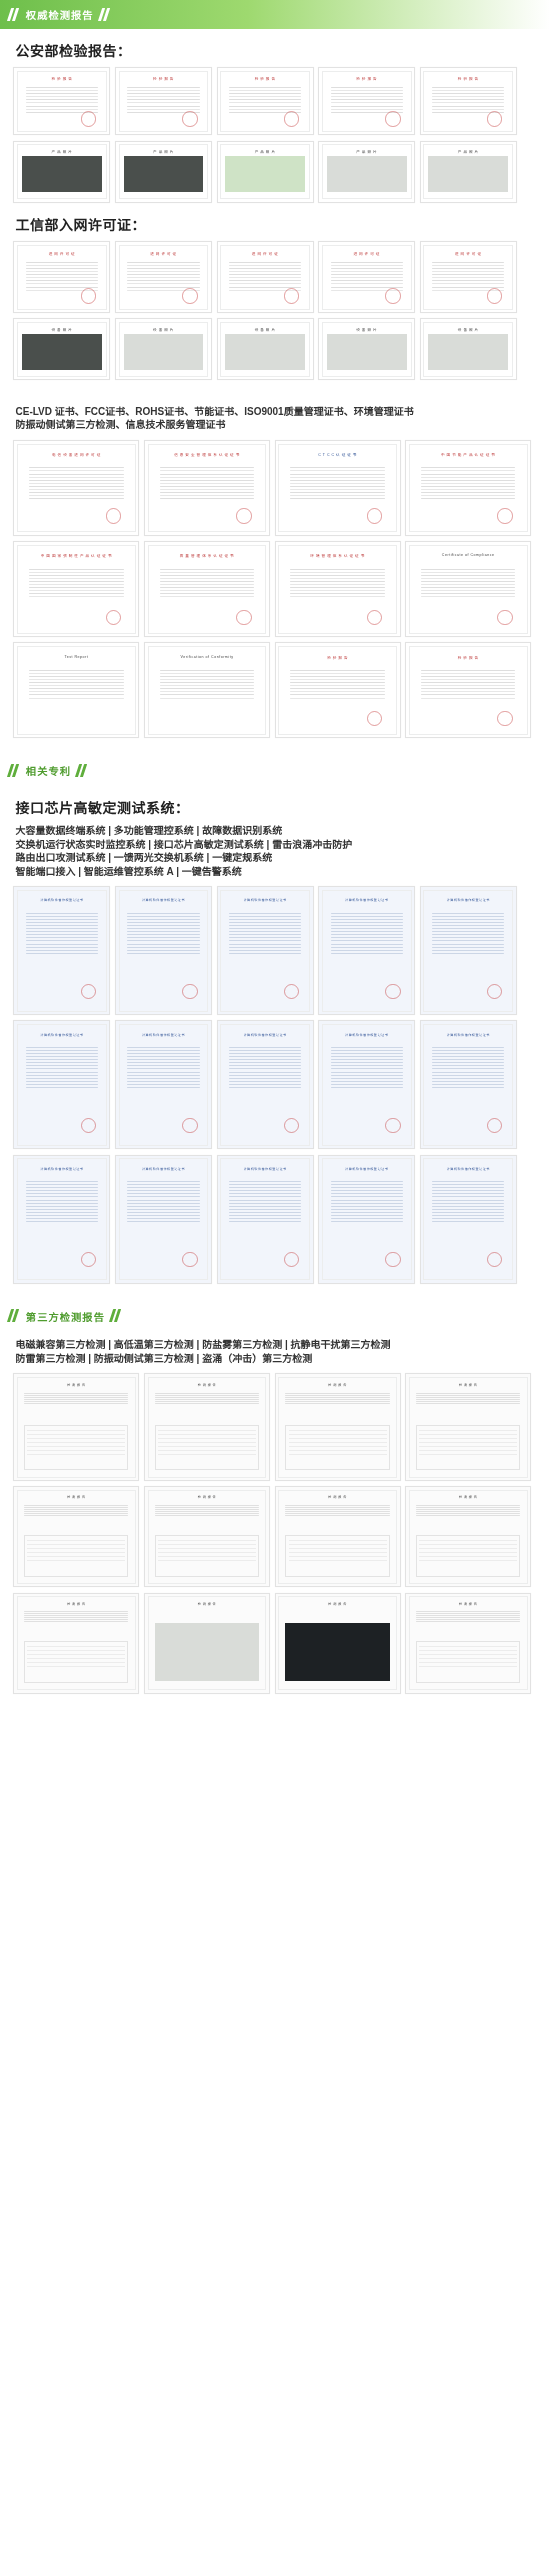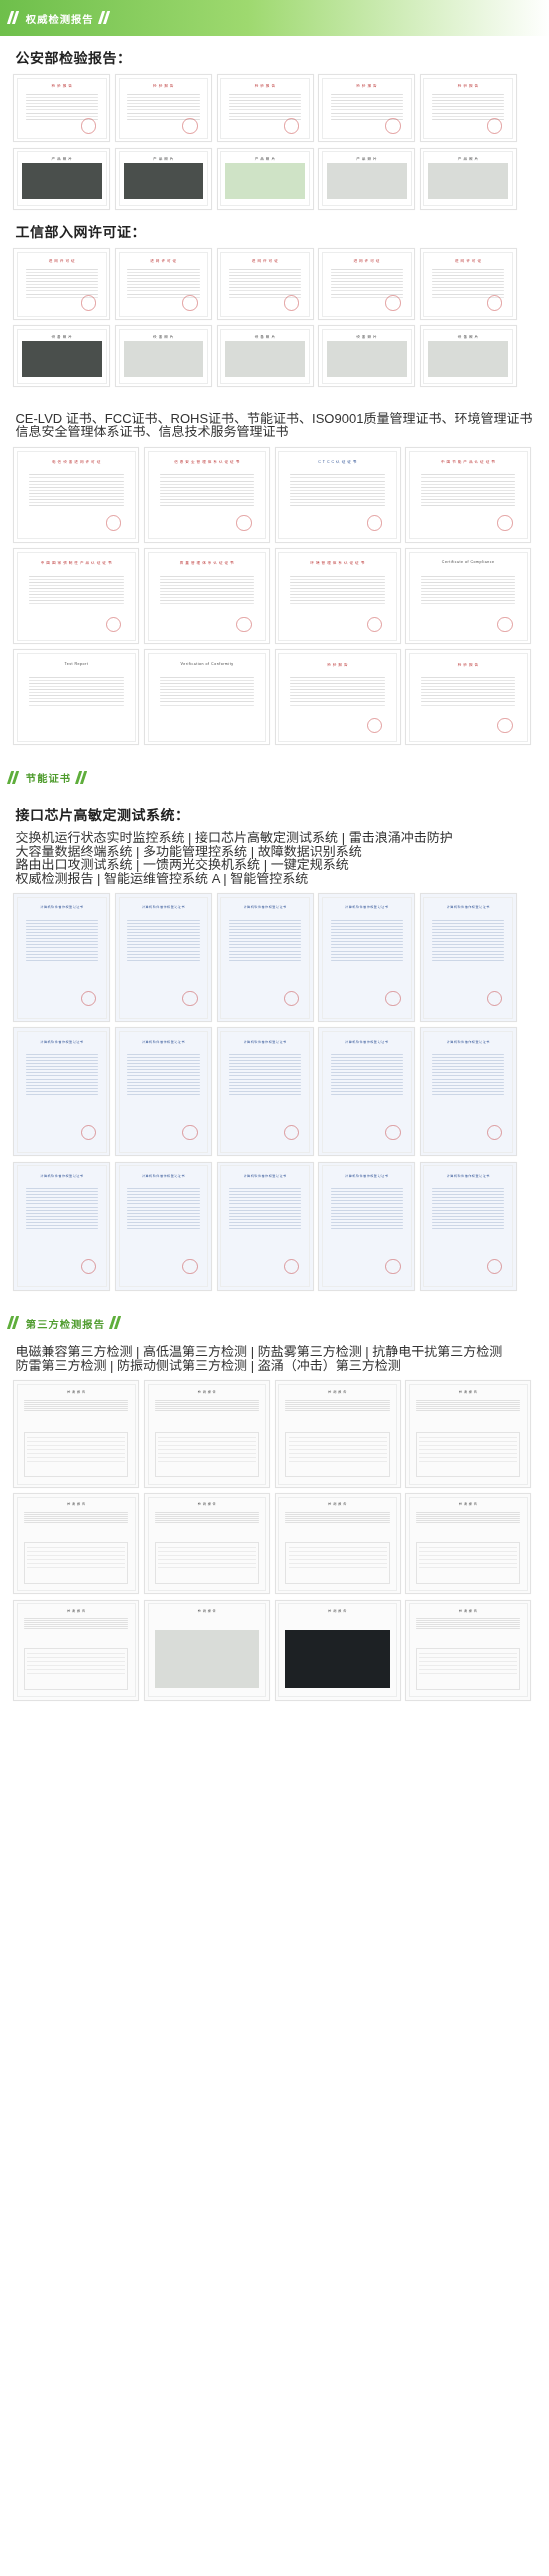--- a/index.html
+++ b/index.html
@@ -7,21 +7,21 @@
     width:550px;
     background:#ffffff;
     font-family:"Liberation Sans","DejaVu Sans",sans-serif;
     color:#222;
     -webkit-font-smoothing:antialiased;
   }
   .page{width:550px;margin:0 auto;position:relative;}
 
   
   .sec-banner{
-    height:36px;
+    height:29px;
     background:linear-gradient(90deg,#6ebf4b 0%, #9ed96f 45%, #d9f0c6 78%, #ffffff 100%);
     display:flex;align-items:center;
     padding-left:9.3px;
     box-sizing:border-box;
   }
   .sec-banner.white{
     background:linear-gradient(90deg,#ffffff 0%,#ffffff 100%);
     height:30px;padding-left:9.3px;
   }
   .slashes{display:inline-flex;margin-right:6.2px;}
@@ -36,21 +36,21 @@
   .sec-title.green{color:#4f9c2e;}
   .slashes.trail{margin-left:6.2px;margin-right:0;}
 
   
   .body-wrap{padding:0 13.4px 0 13.4px;box-sizing:border-box;}
   .sub-head{
     font-size:14px;font-weight:bold;color:#222;
     margin:11.3px 0 7.2px 2.1px;letter-spacing:0.5px;
   }
   .desc{
-    font-size:13px;line-height:13.4px;color:#333;margin:7.2px 2.1px 8.2px 2.1px;
+    font-size:10px;line-height:13.4px;color:#333;margin:7.2px 2.1px 8.2px 2.1px;font-weight:bold;
   }
   .desc .line{display:block;}
 
   
   .grid{display:flex;flex-wrap:wrap;gap:4.6px;justify-content:flex-start;}
   .cert{
     background:#ffffff;
     border:0.5px solid #e2e2e2;
     box-sizing:border-box;
     position:relative;
@@ -354,21 +354,21 @@
         </div>
     </div>
   </div>
 
   <div class="big-gap"></div>
 
 
   <div class="body-wrap">
     <div class="desc">
       <span class="line">CE-LVD 证书、FCC证书、ROHS证书、节能证书、ISO9001质量管理证书、环境管理证书</span>
-      <span class="line">信息安全管理体系证书、信息技术服务管理证书</span>
+      <span class="line">防振动侧试第三方检测、信息技术服务管理证书</span>
     </div>
 
     <div class="grid g-ind">
       <div class="cert">
           <div class="inner"></div>
         <div class="ttl">电 信 设 备 进 网 许 可 证</div>
         <div class="lines">
             <span></span>
             <span></span>
             <span></span>
@@ -584,34 +584,34 @@
     </div>
   </div>
 
   <div class="big-gap"></div>
 
   <div class="sec-banner white">
     <span class="slashes green">
         <i></i>
         <i></i>
       </span>
-    <span class="sec-title green">节能证书</span>
+    <span class="sec-title green">相关专利</span>
     <span class="slashes green trail">
         <i></i>
         <i></i>
       </span>
   </div>
 
   <div class="body-wrap">
     <div class="sub-head">接口芯片高敏定测试系统：</div>
     <div class="desc">
+      <span class="line">大容量数据终端系统 | 多功能管理控系统 | 故障数据识别系统</span>
       <span class="line">交换机运行状态实时监控系统 | 接口芯片高敏定测试系统 | 雷击浪涌冲击防护</span>
-      <span class="line">大容量数据终端系统 | 多功能管理控系统 | 故障数据识别系统</span>
       <span class="line">路由出口攻测试系统 | 一馈两光交换机系统 | 一键定规系统</span>
-      <span class="line">权威检测报告 | 智能运维管控系统 A | 智能管控系统</span>
+      <span class="line">智能端口接入 | 智能运维管控系统 A | 一键告警系统</span>
     </div>
 
     <div class="grid g-pat">
       <div class="cert">
           <div class="inner"></div>
         <div class="ttl">计算机软件著作权登记证书</div>
         <div class="lines">
             <span></span>
             <span></span>
             <span></span>

